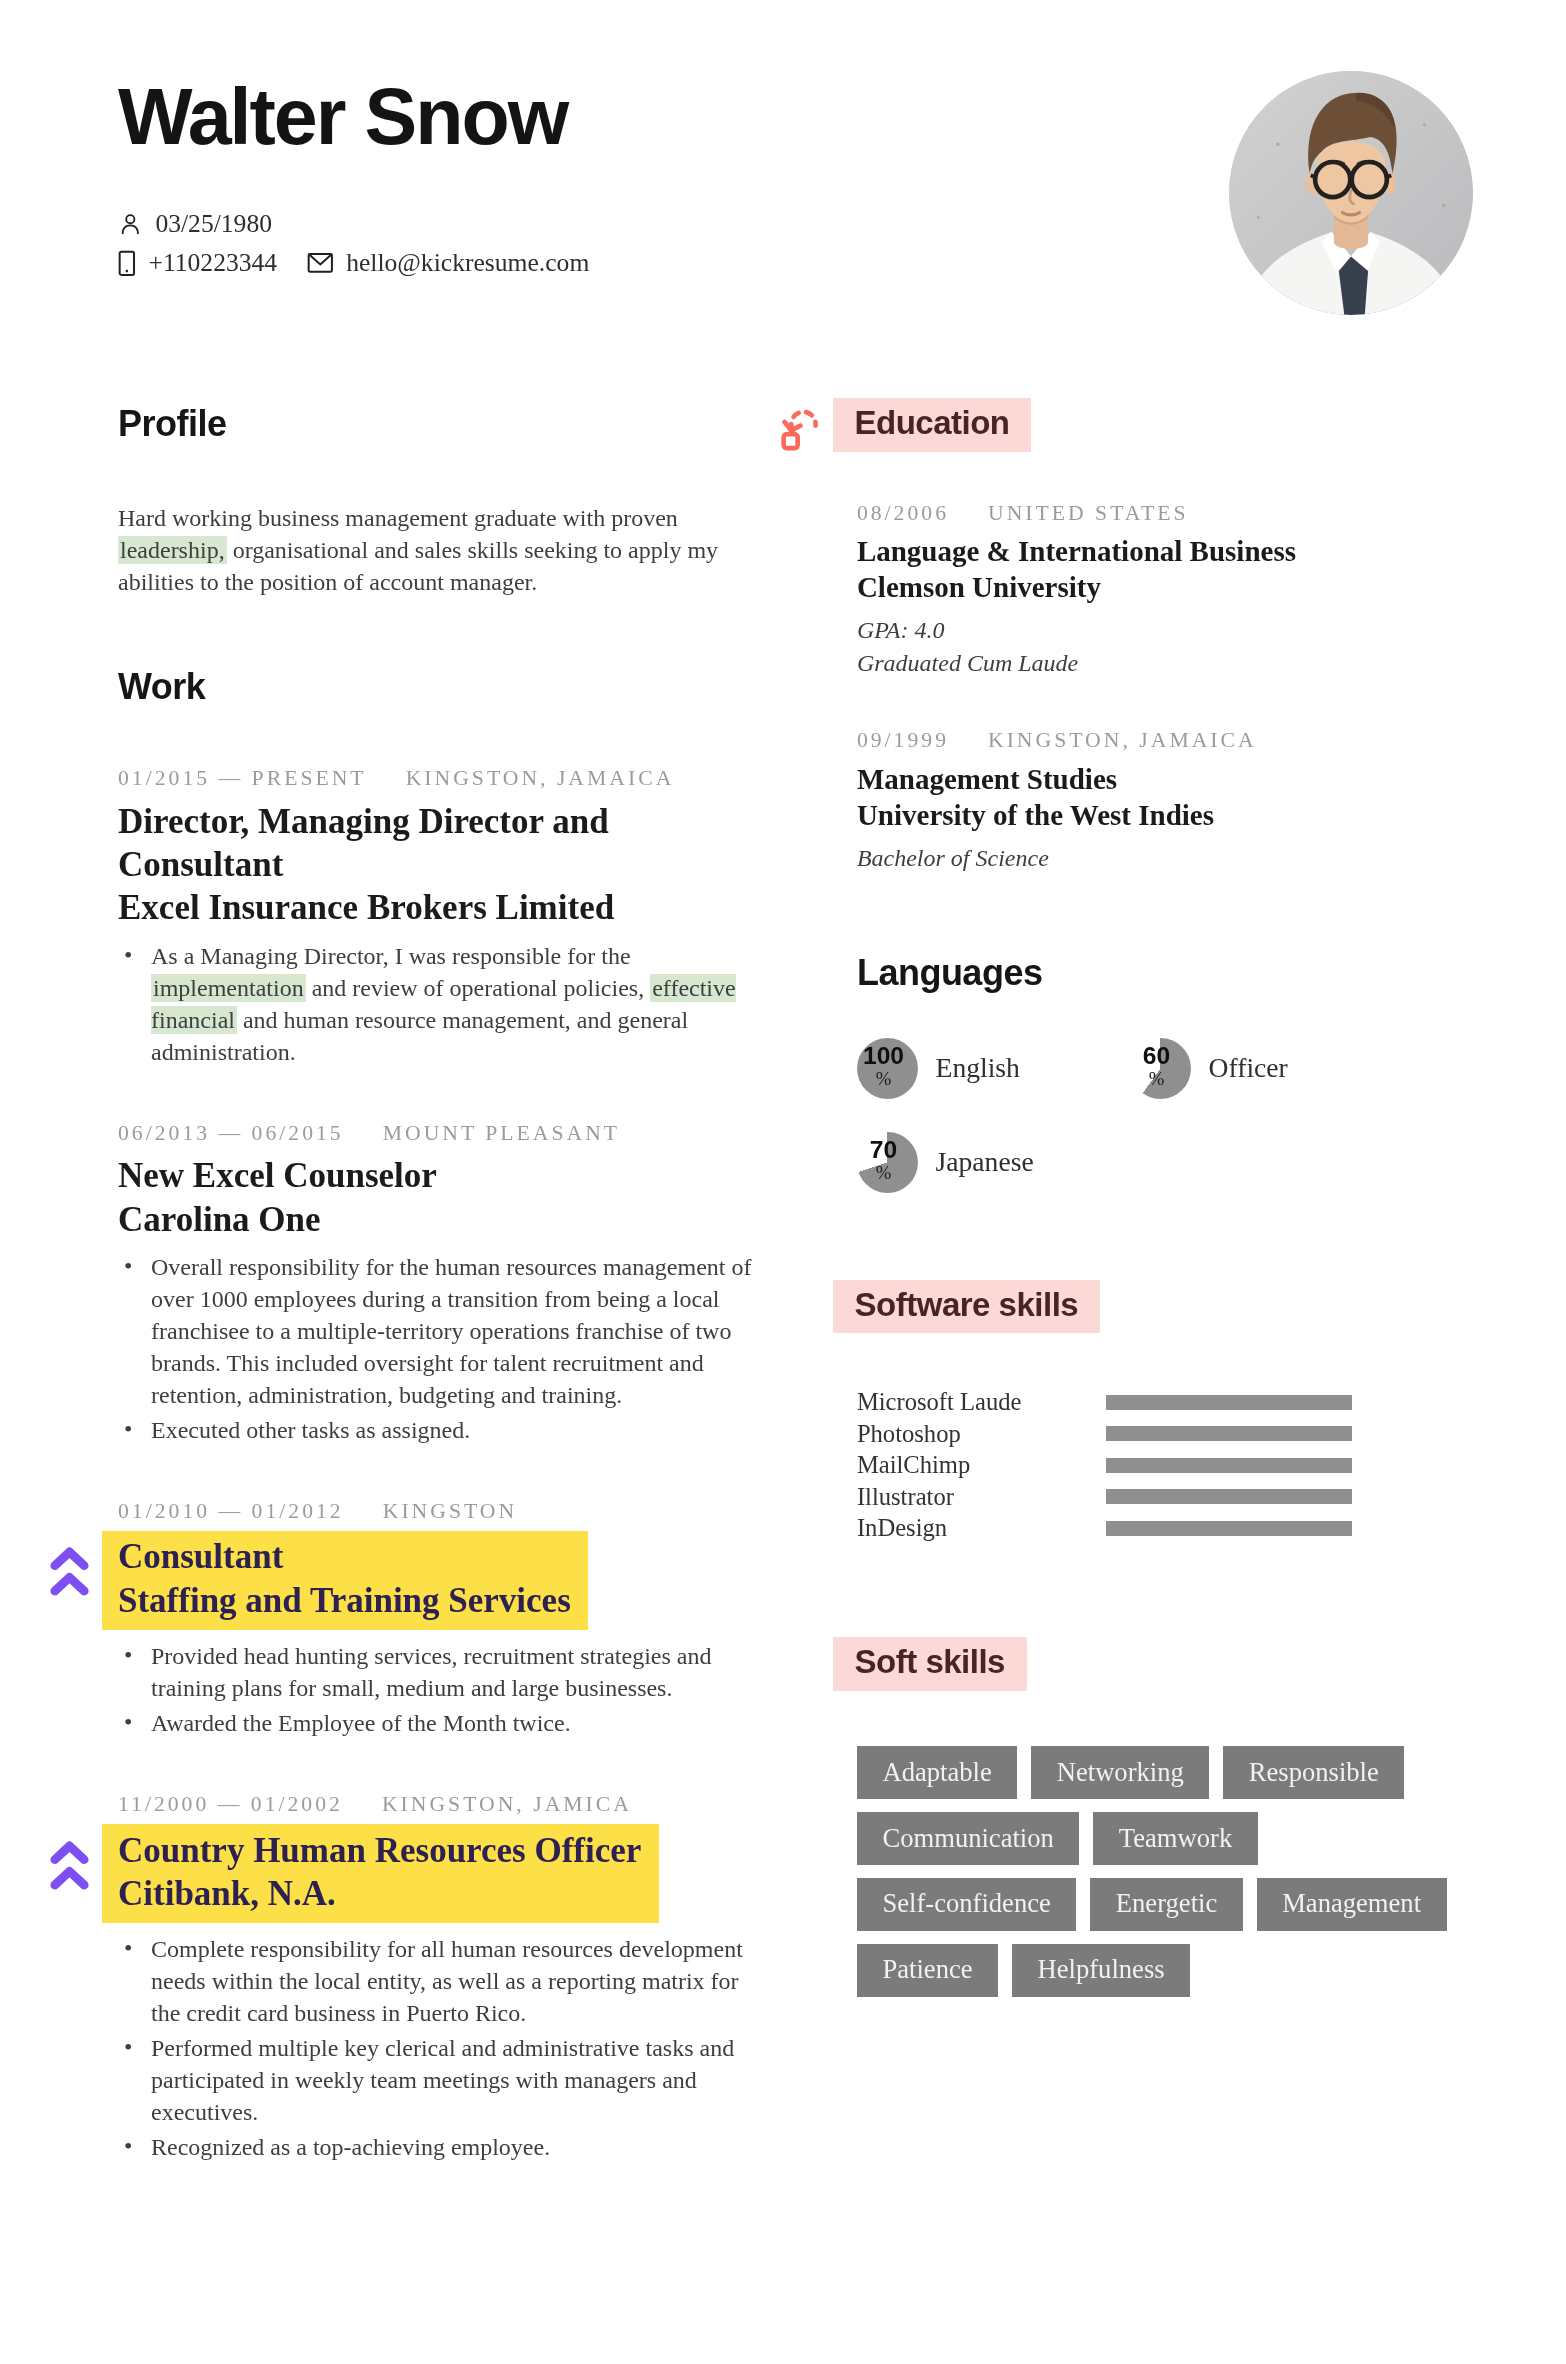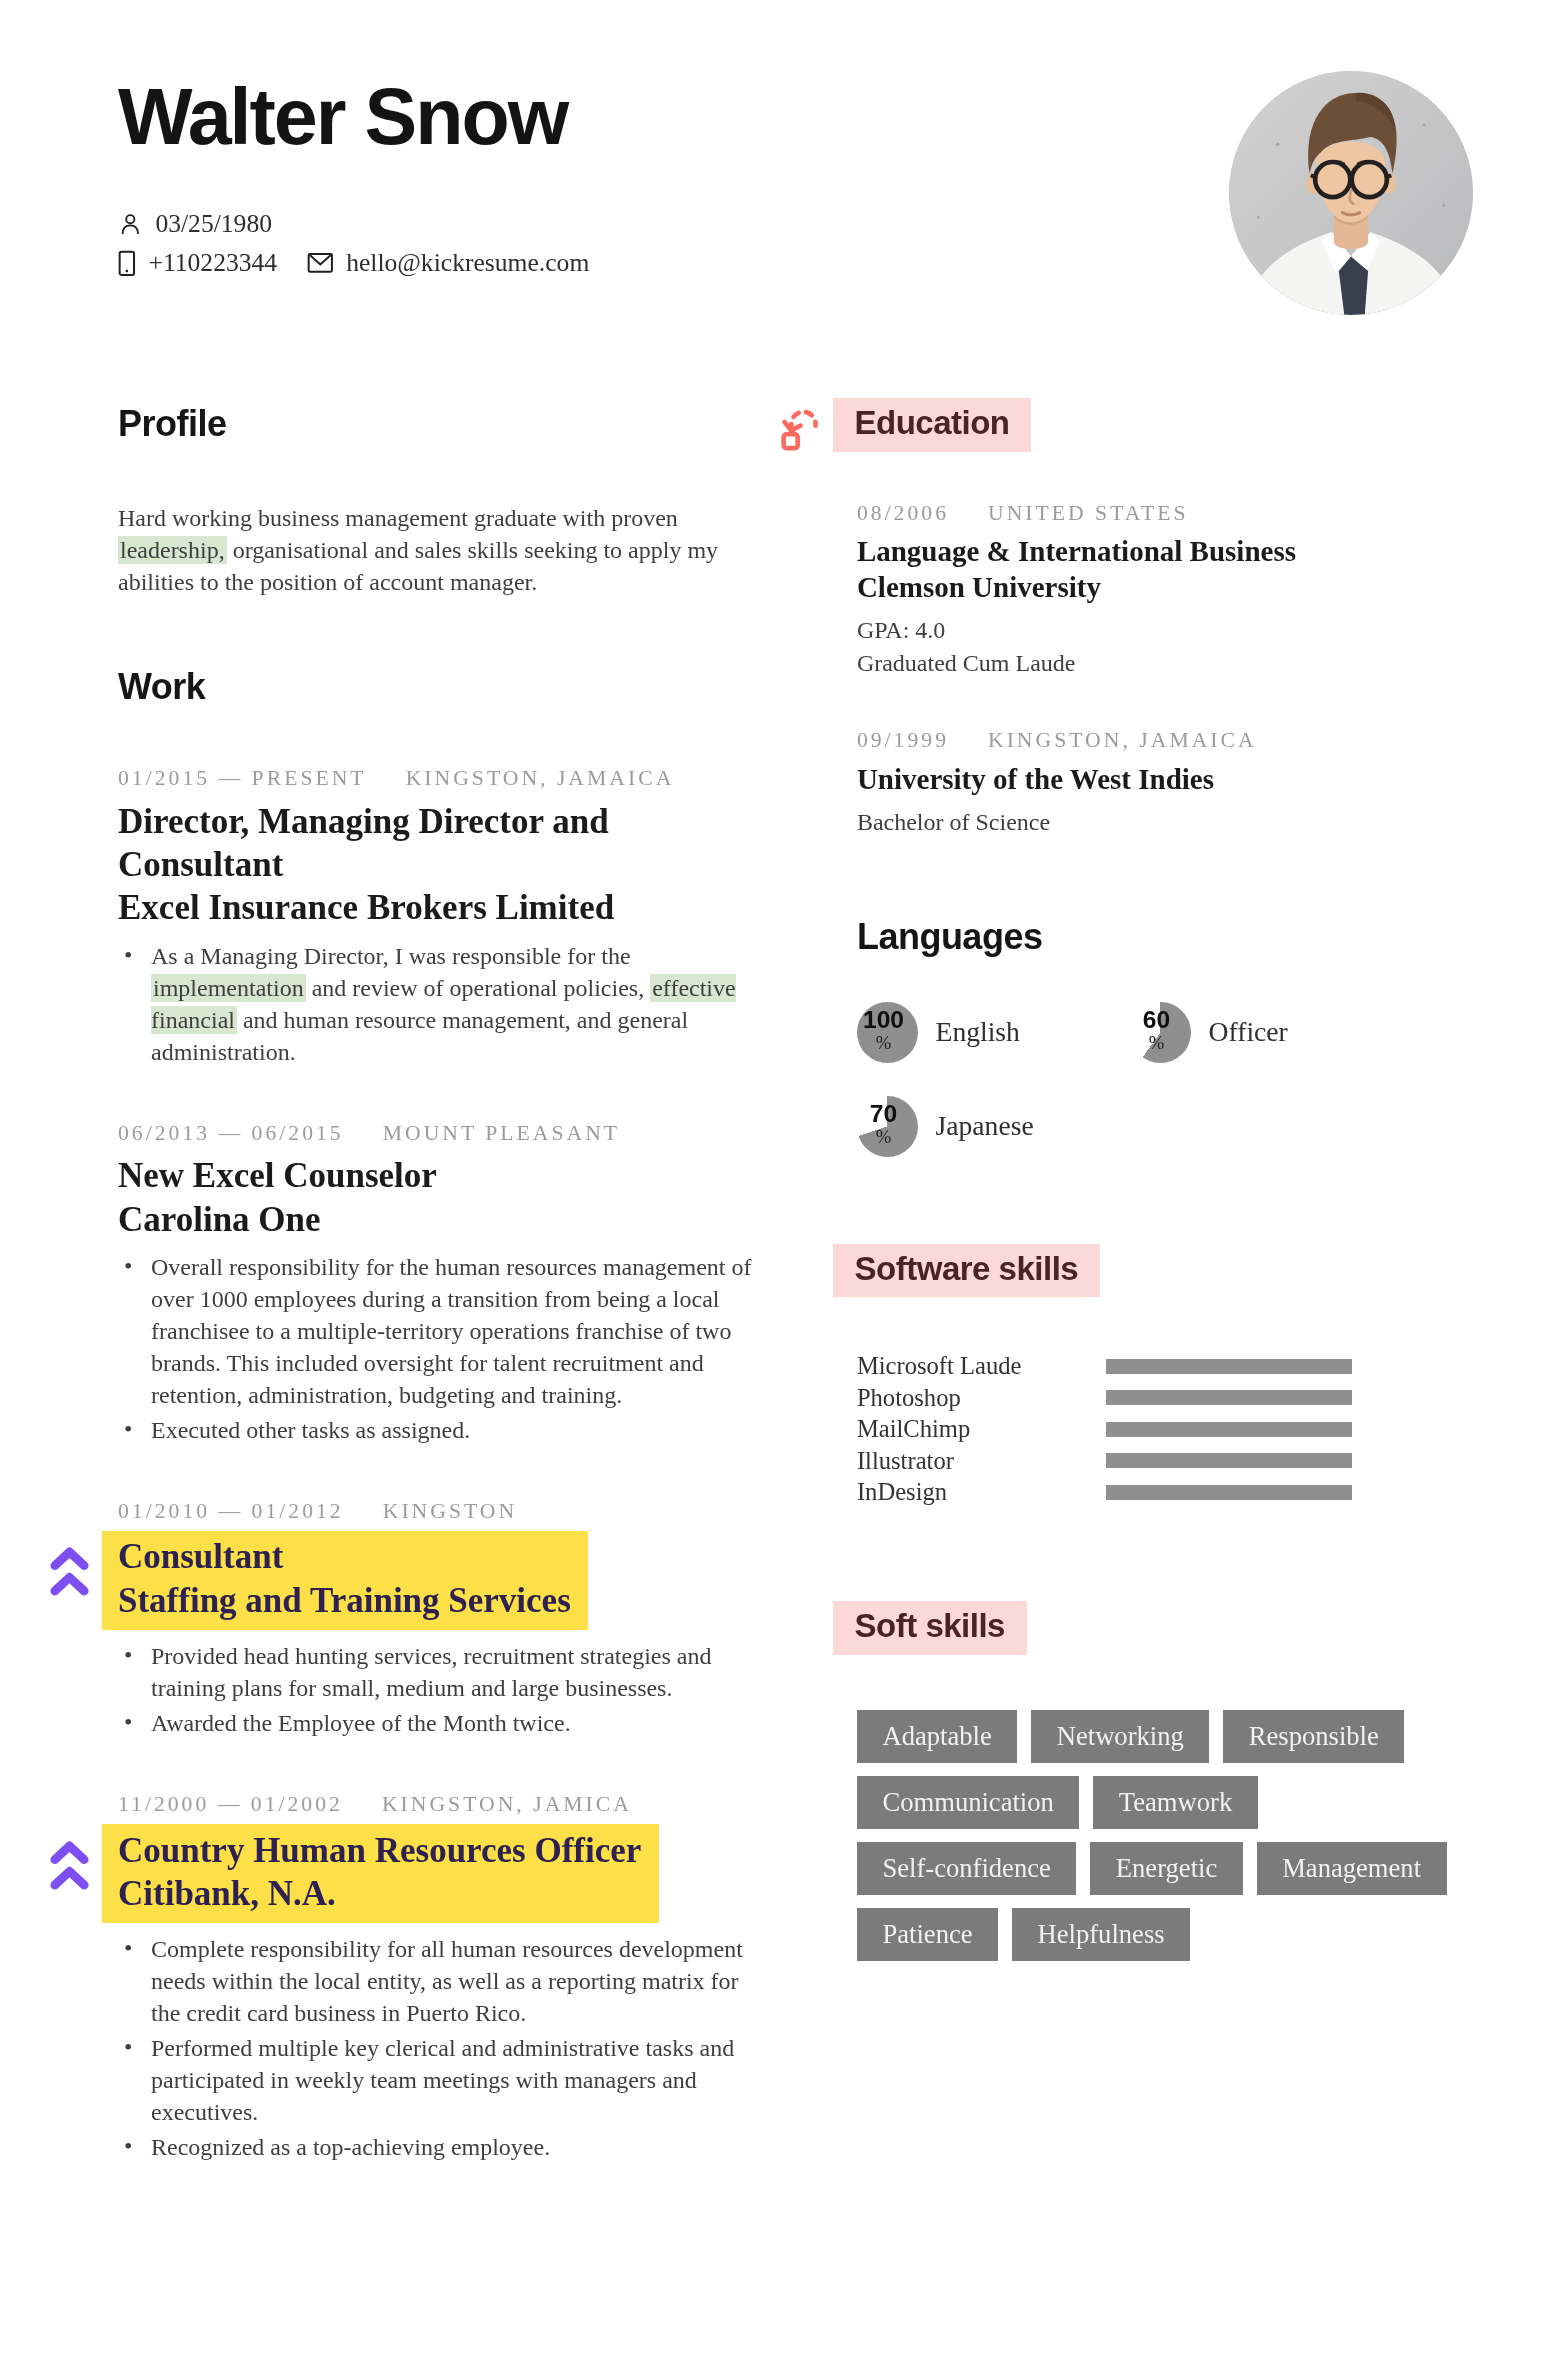--- a/index.html
+++ b/index.html
@@ -45,21 +45,21 @@
   
   .sec-row{display:flex;align-items:flex-end;margin-top:-5.9px;}
   .sec-icon{width:45px;height:47px;margin-right:9.9px;flex-shrink:0;}
   .sec-badge{font-family:"Liberation Sans",sans-serif;font-weight:700;font-size:33px;
         letter-spacing:-0.5px;color:#4a2424;background:#fbd9d6;padding:5.9px 21.7px 9.9px;}
   .badge-offset{margin-left:55px;display:inline-block;}
 
   .edu-block{margin-left:79px;}
   .edu-entry{margin-top:51px;}
   .edu-title{font-size:29px;font-weight:700;color:#1b1b1b;line-height:1.24;margin-top:9.9px;}
-  .edu-note{font-size:24px;line-height:32.5px;color:#3e3e3e;}
+  .edu-note{font-size:24px;line-height:32.5px;color:#3e3e3e;font-style:italic;}
   .edu-note.first{margin-top:7.9px;}
 
   .languages{margin-left:79px;margin-top:79px;}
   .lang-grid{display:grid;grid-template-columns:273px auto;row-gap:33px;margin-top:45px;}
   .lang{display:flex;align-items:center;}
   .pie{position:relative;width:61px;height:61px;border-radius:50%;flex-shrink:0;margin-right:17.7px;}
   .pie-label{position:absolute;inset:0;display:flex;flex-direction:column;align-items:center;
         justify-content:center;transform:translate(-3.9px,-2px);}
   .pie-num{font-family:"Liberation Sans",sans-serif;font-weight:700;font-size:24.6px;color:#0f0f0f;line-height:1;}
   .pie-pct{font-size:18.7px;color:#1c1c1c;line-height:1;margin-top:2px;}
@@ -275,20 +275,21 @@
           <div class="edu-note first">GPA: 4.0</div>
           <div class="edu-note">Graduated Cum Laude</div>
         </div>
 
         <div class="edu-entry">
           <div class="meta">
             <span>09/1999</span>
             <span class="loc">KINGSTON, JAMAICA</span>
           </div>
           <div class="edu-title">
+            <div>Management Studies</div>
             <div>University of the West Indies</div>
           </div>
           <div class="edu-note first">Bachelor of Science</div>
         </div>
       </div>
 
       <div class="languages">
         <h2>Languages</h2>
         <div class="lang-grid">
           <div class="lang">

